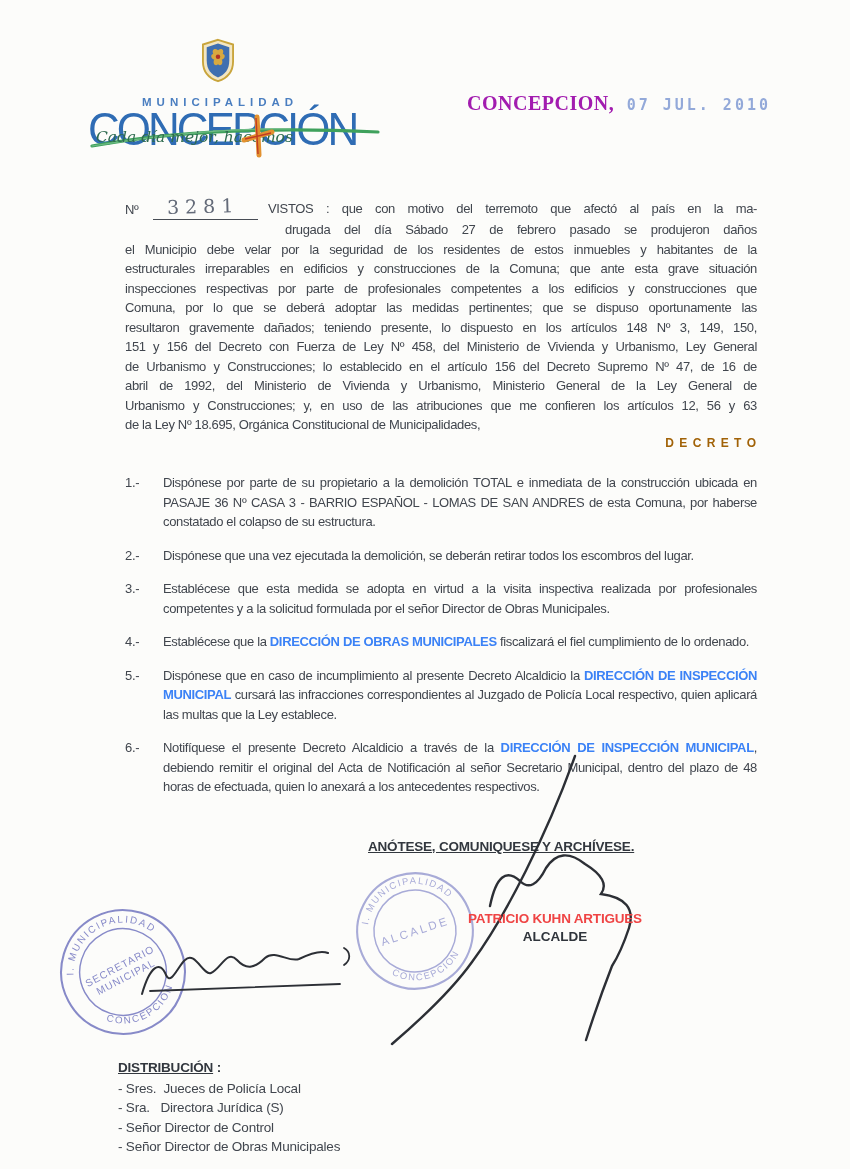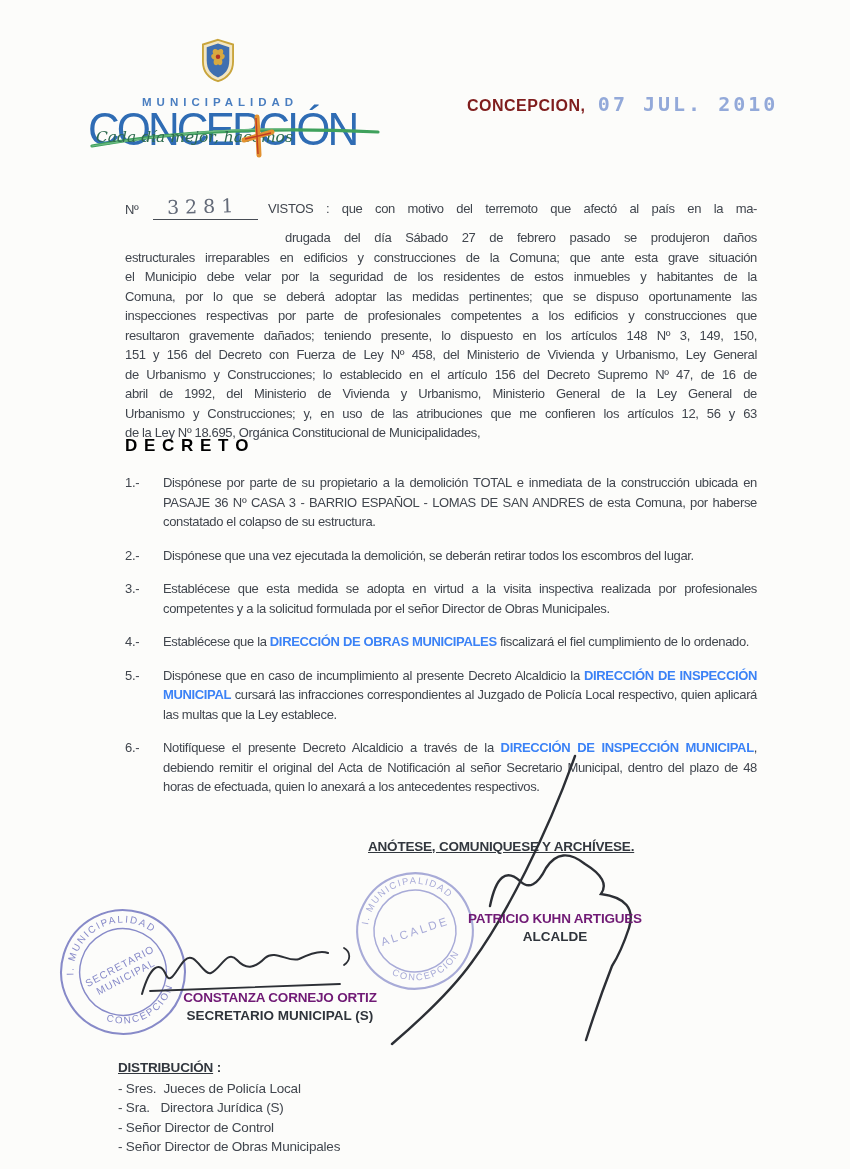--- a/index.html
+++ b/index.html
@@ -20,49 +20,49 @@
                color:#4a7ec0; font-weight:bold; }
   .logo-city { position:absolute; left:2px; top:66px; font-size:44px; letter-spacing:-3px;
                color:#2f6cb4; font-weight:400; transform:scaleY(1.05); }
   .logo-swoosh { position:absolute; left:4px; top:80px; width:290px; height:32px; }
   .logo-tagline { position:absolute; left:10px; top:90px; font-family:"DejaVu Serif", serif;
                   font-style:italic; font-size:15.5px; color:#2e6b4f; white-space:nowrap; }
   .plus-cross { position:absolute; left:155px; top:76px; width:34px; height:44px; }
 
   
   .dateline { position:absolute; left:467px; top:92px; white-space:nowrap; }
-  .date-city { font-size:16px; font-weight:bold; color:#7f1d1d; letter-spacing:0.5px; }
-  .date-stamp { font-family:"DejaVu Sans Mono", monospace; font-weight:bold; font-size:20px;
+  .date-city { font-size:20px; font-weight:bold; color:#a21caf; letter-spacing:0.5px;font-family:Liberation Serif, serif; }
+  .date-stamp { font-family:"DejaVu Sans Mono", monospace; font-weight:bold; font-size:15px;
                 letter-spacing:3px; color:#93a9d9; margin-left:8px; }
 
   
   .vistos { position:absolute; left:125px; top:190px; width:632px; }
-  .num-row { display:flex; align-items:flex-end; height:30px; margin-bottom:8px; }
+  .num-row { display:flex; align-items:flex-end; height:30px; margin-bottom:0; }
   .num-label { width:28px; font-size:13px; color:#41464e; padding-bottom:1px; }
   .num-box { position:relative; width:105px; height:26px; border-bottom:1.5px solid #474c54;
              margin-right:10px; flex:none; }
   .num-value { position:absolute; left:14px; bottom:3px; font-family:"DejaVu Serif", serif;
                font-size:19px; letter-spacing:6px; color:#636a78; transform:rotate(-1.5deg); }
   .num-row .first-line { flex:1; padding-bottom:2px; }
   .vistos .indent2 { margin-left:160px; }
 
   
-  .decreto-heading { position:absolute; left:125px; top:436px; width:632px; text-align:left;
-                     font-size:17px; font-weight:bold; letter-spacing:1px; color:#000000; }
+  .decreto-heading { position:absolute; left:125px; top:436px; width:632px; text-align:right;
+                     font-size:12px; font-weight:bold; letter-spacing:1px; color:#a16207; }
   .items { position:absolute; left:125px; top:473px; width:632px; }
   .item { display:flex; margin-bottom:14px; }
   .item-num { width:38px; flex:none; }
   .item-text { flex:1; text-align:justify; }
   .closing { position:absolute; left:368px; top:839px; font-size:13.5px; font-weight:bold;
              letter-spacing:-0.2px; color:#32373e;text-decoration:underline; }
 
   
   .sig-overlay { position:absolute; left:0; top:730px; width:850px; height:330px; pointer-events:none; }
   .mayor-block { position:absolute; left:440px; top:911px; width:230px; text-align:center; }
-  .mayor-name { font-size:13.5px; font-weight:bold; color:#701a75; letter-spacing:-0.2px; }
+  .mayor-name { font-size:13.5px; font-weight:bold; color:#ef4444; letter-spacing:-0.2px; }
   .mayor-title { font-size:13.5px; font-weight:bold; color:#2f343b; margin-top:3px; }
   .secretary-block { position:absolute; left:160px; top:990px; width:240px; text-align:center; }
   .stamp { position:absolute; opacity:0.85; }
   .stamp-mayor { left:352px; top:868px; width:126px; height:126px; transform:rotate(-18deg); }
   .stamp-secretary { left:56px; top:905px; width:134px; height:134px; transform:rotate(-28deg); opacity:0.95; }
 
   
   .distribution { position:absolute; left:118px; top:1060px; font-size:13.5px; letter-spacing:-0.2px; }
   .dist-heading { font-weight:bold; color:#32373e; }
   .dist-heading .u { text-decoration:underline;margin-top:12px; }
@@ -102,24 +102,24 @@
 
   <div class="vistos doc-text">
     <div class="num-row">
       <span class="num-label">Nº</span>
       <span class="num-box">
         <span class="num-value">3281</span>
       </span>
       <span class="first-line jline">VISTOS : que con motivo del terremoto que afectó al país en la ma-</span>
     </div>
     <div class="indent2 jline">drugada del día Sábado 27 de febrero pasado se produjeron daños</div>
+    <div class="jline">el Municipio debe velar por la seguridad de los residentes de estos inmuebles y habitantes de la</div>
     <div class="jline">estructurales irreparables en edificios y construcciones de la Comuna; que ante esta grave situación</div>
-    <div class="jline">el Municipio debe velar por la seguridad de los residentes de estos inmuebles y habitantes de la</div>
+    <div class="jline">inspecciones respectivas por parte de profesionales competentes a los edificios y construcciones que</div>
     <div class="jline">Comuna, por lo que se deberá adoptar las medidas pertinentes; que se dispuso oportunamente las</div>
-    <div class="jline">inspecciones respectivas por parte de profesionales competentes a los edificios y construcciones que</div>
     <div class="jline">resultaron gravemente dañados; teniendo presente, lo dispuesto en los artículos 148 Nº 3, 149, 150,</div>
     <div class="jline">151 y 156 del Decreto con Fuerza de Ley Nº 458, del Ministerio de Vivienda y Urbanismo, Ley General</div>
     <div class="jline">de Urbanismo y Construcciones; lo establecido en el artículo 156 del Decreto Supremo Nº 47, de 16 de</div>
     <div class="jline">abril de 1992, del Ministerio de Vivienda y Urbanismo, Ministerio General de la Ley General de</div>
     <div class="jline">Urbanismo y Construcciones; y, en uso de las atribuciones que me confieren los artículos 12, 56 y 63</div>
     <div>de la Ley Nº 18.695, Orgánica Constitucional de Municipalidades,</div>
   </div>
 
   <div class="decreto-heading">D E C R E T O</div>
 
@@ -196,24 +196,20 @@
       <path d="M 150 991 L 340 984" stroke-width="1.8"></path>
       <path d="M 344 948 C 351 952 351 960 344 965" stroke-width="1.8"></path>
     </g>
   </svg>
 
   <div class="mayor-block">
     <div class="mayor-name">PATRICIO KUHN ARTIGUES</div>
     <div class="mayor-title">ALCALDE</div>
   </div>
 
-  <div class="secretary-block">
-    <div class="mayor-name">CONSTANZA CORNEJO ORTIZ</div>
-    <div class="mayor-title">SECRETARIO MUNICIPAL (S)</div>
-  </div>
 
   <div class="distribution">
     <div class="dist-heading"><span class="u">DISTRIBUCIÓN</span><span> :</span></div>
     <div class="dist-list">
       <div class="dist-item">- Sres.  Jueces de Policía Local</div>
       <div class="dist-item">- Sra.   Directora Jurídica (S)</div>
       <div class="dist-item">- Señor Director de Control</div>
       <div class="dist-item">- Señor Director de Obras Municipales</div>
     </div>
   </div>

